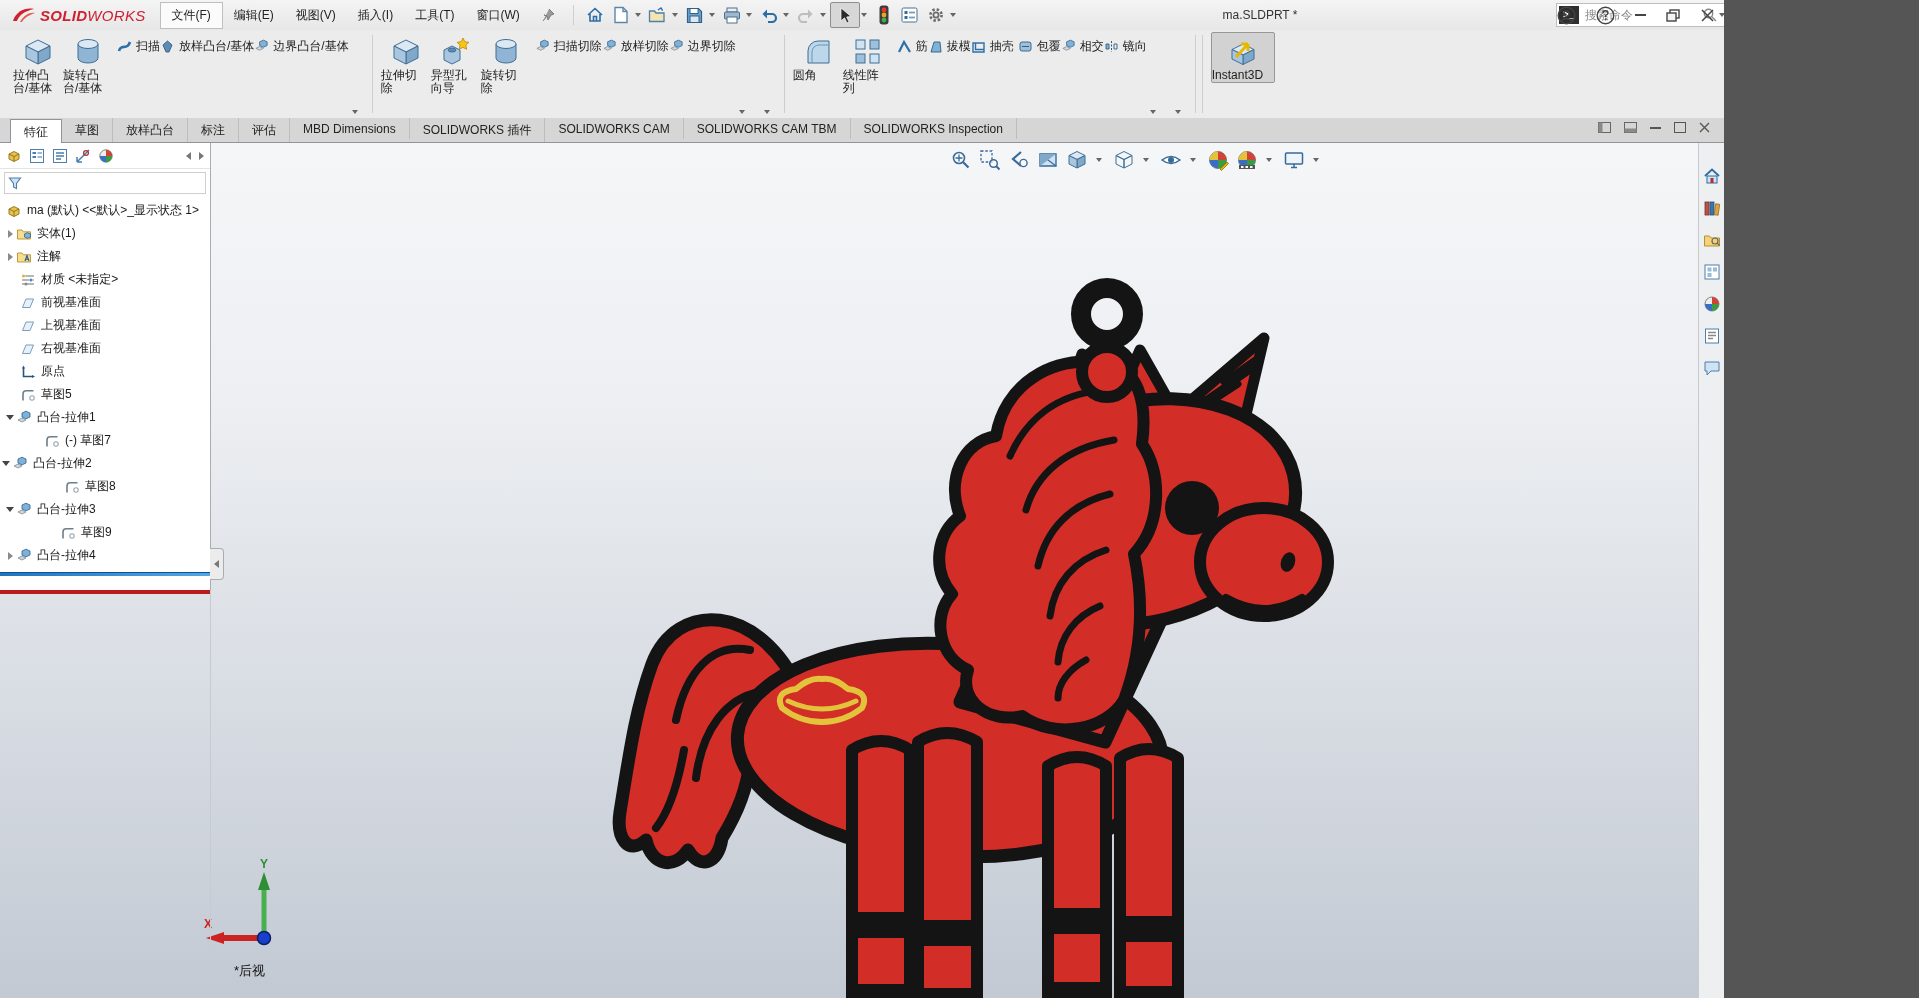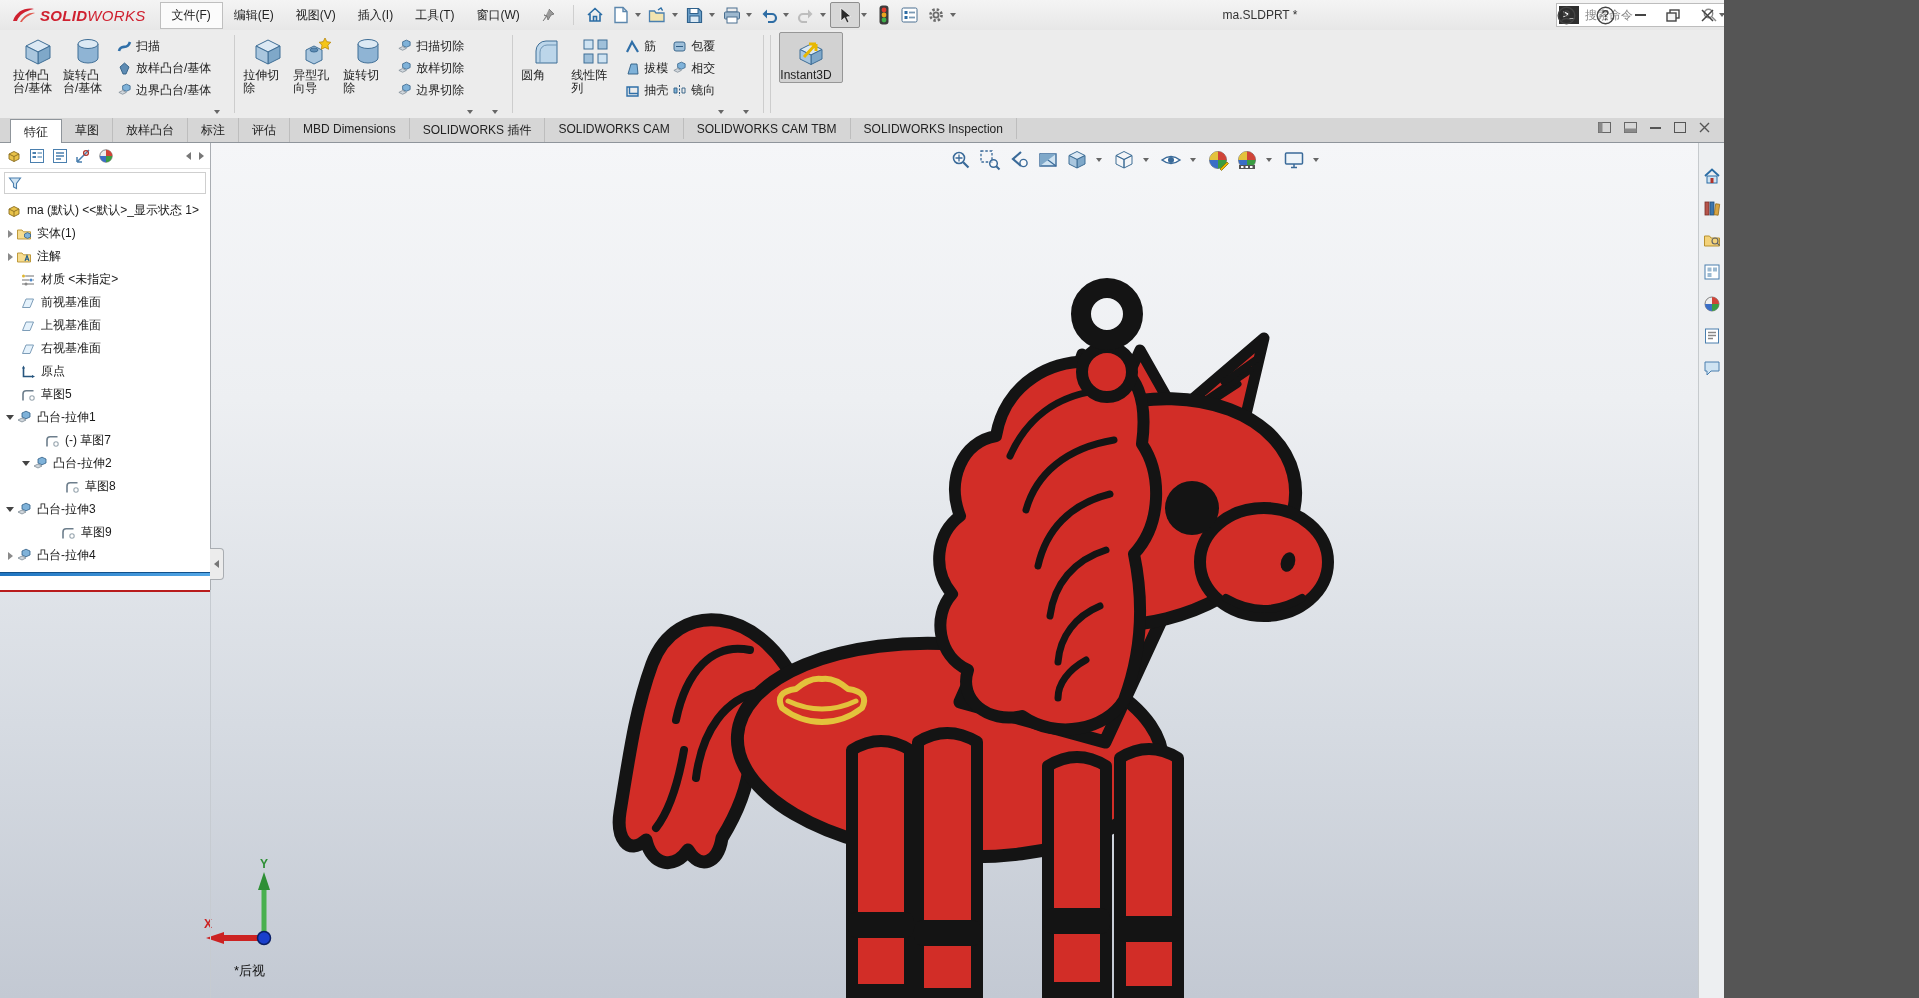--- a/index.html
+++ b/index.html
@@ -32,40 +32,40 @@
   .win-group{position:absolute;right:10px;top:0;height:30px;display:flex;align-items:center;gap:20px}
   
   .ribbon{position:absolute;left:0;top:30px;right:0;height:88px;background:#ececec;
     border-bottom:1px solid #c4c4c4;display:flex;align-items:stretch;padding-left:8px}
   .rgroup{display:flex;align-items:flex-start;padding:2px 5px}
   .rsep{width:1px;background:#cdcdcd;margin:5px 3px}
   .bigbtn{width:50px;text-align:left;padding-top:4px;border-radius:2px}
   .bigbtn .bicon{margin:0 auto 1px auto;width:32px;height:32px}
   .bigbtn .blbl{line-height:13px;font-size:12px;color:#222}
   .bigbtn.active{background:#d2d2d2;border:1px solid #979797;padding-top:3px}
-  .smallcol{display:flex;flex-direction:column;justify-content:flex-start;height:80px;padding:3px 0 3px 4px}
+  .smallcol{display:flex;flex-direction:row;justify-content:flex-end;height:80px;padding:3px 0 3px 4px}
   .smallitem{display:flex;align-items:center;gap:4px;height:22px;white-space:nowrap;color:#222}
   .smallitem svg{flex:0 0 auto}
   .ribbon-carets{display:flex;flex-direction:column;justify-content:flex-end;height:82px;padding:0 2px 8px 2px;gap:6px}
   .carets-row{display:flex;gap:14px}
   
   .tabbar{position:absolute;left:0;top:118px;right:0;height:24px;background:#d6d6d6;
     border-bottom:1px solid #8f959b;display:flex;align-items:flex-start;padding-left:10px}
   .tab{padding:4px 13px 3px 13px;border-right:1px solid #bdbdbd;color:#222;cursor:default;white-space:nowrap}
   .tab.active{background:#fff;border:1px solid #8f959b;border-bottom:1px solid #fff;position:relative;top:1px}
   .tab-controls{position:absolute;right:14px;top:4px;display:flex;gap:13px;align-items:center}
   
   .viewport{position:absolute;left:0;top:143px;right:0;bottom:0;
     background:linear-gradient(180deg,#f5f6f8 0%,#edeff2 30%,#d6dbe2 68%,#c3c9d3 100%);}
   .headsup{position:absolute;left:950px;top:149px;display:flex;align-items:center;gap:7px}
   .hicon{display:flex;align-items:center}
   .view-label{position:absolute;left:234px;top:962px;font-size:13px;font-weight:normal;color:#111}
   
   .fmpanel{position:absolute;left:0;top:143px;width:210px;height:447px;background:#fff;
-    border-right:1px solid #a9adb2;border-bottom:2px solid #b91c1c;overflow:hidden}
+    border-right:1px solid #a9adb2;border-bottom:4px solid #b91c1c;overflow:hidden}
   .fm-toolbar{height:25px;display:flex;align-items:center;gap:7px;padding:0 6px;border-bottom:1px solid #e4e4e4}
   .fm-filter{height:20px;margin:3px 4px 4px 4px;border:1px solid #cfcfcf;display:flex;align-items:center;padding:0 3px;gap:4px}
   .tree{padding-top:1px}
   .trow{height:23px;display:flex;align-items:center;white-space:nowrap}
   .exp{width:12px;display:flex;justify-content:center;align-items:center;flex:0 0 12px}
   .exp-closed{width:0;height:0;border-top:4px solid transparent;border-bottom:4px solid transparent;border-left:5px solid #8a8a8a}
   .exp-open{width:0;height:0;border-left:4px solid transparent;border-right:4px solid transparent;border-top:5px solid #444}
   .ticon{width:16px;height:16px;flex:0 0 16px;margin-right:5px}
   .tlabel{color:#1a1a1a}
   .rollback{height:3px;margin-top:5px;background:linear-gradient(90deg,#1f74c0,#53a7e6);border-top:1px solid #11508a}
@@ -772,21 +772,21 @@
             <use href="#sym-mini"></use>
           </svg>
         <span class="tlabel">凸台-拉伸1</span>
       </div>
       <div class="trow" style="padding-left:44px">
         <svg class="ticon">
             <use href="#sym-sketch"></use>
           </svg>
         <span class="tlabel">(-) 草图7</span>
       </div>
-      <div class="trow" style="padding-left:20px">
+      <div class="trow" style="padding-left:0">
         <span class="exp">
             <span class="exp-open"></span>
           </span>
         <svg class="ticon">
             <use href="#sym-mini"></use>
           </svg>
         <span class="tlabel">凸台-拉伸2</span>
       </div>
       <div class="trow" style="padding-left:64px">
         <svg class="ticon">

